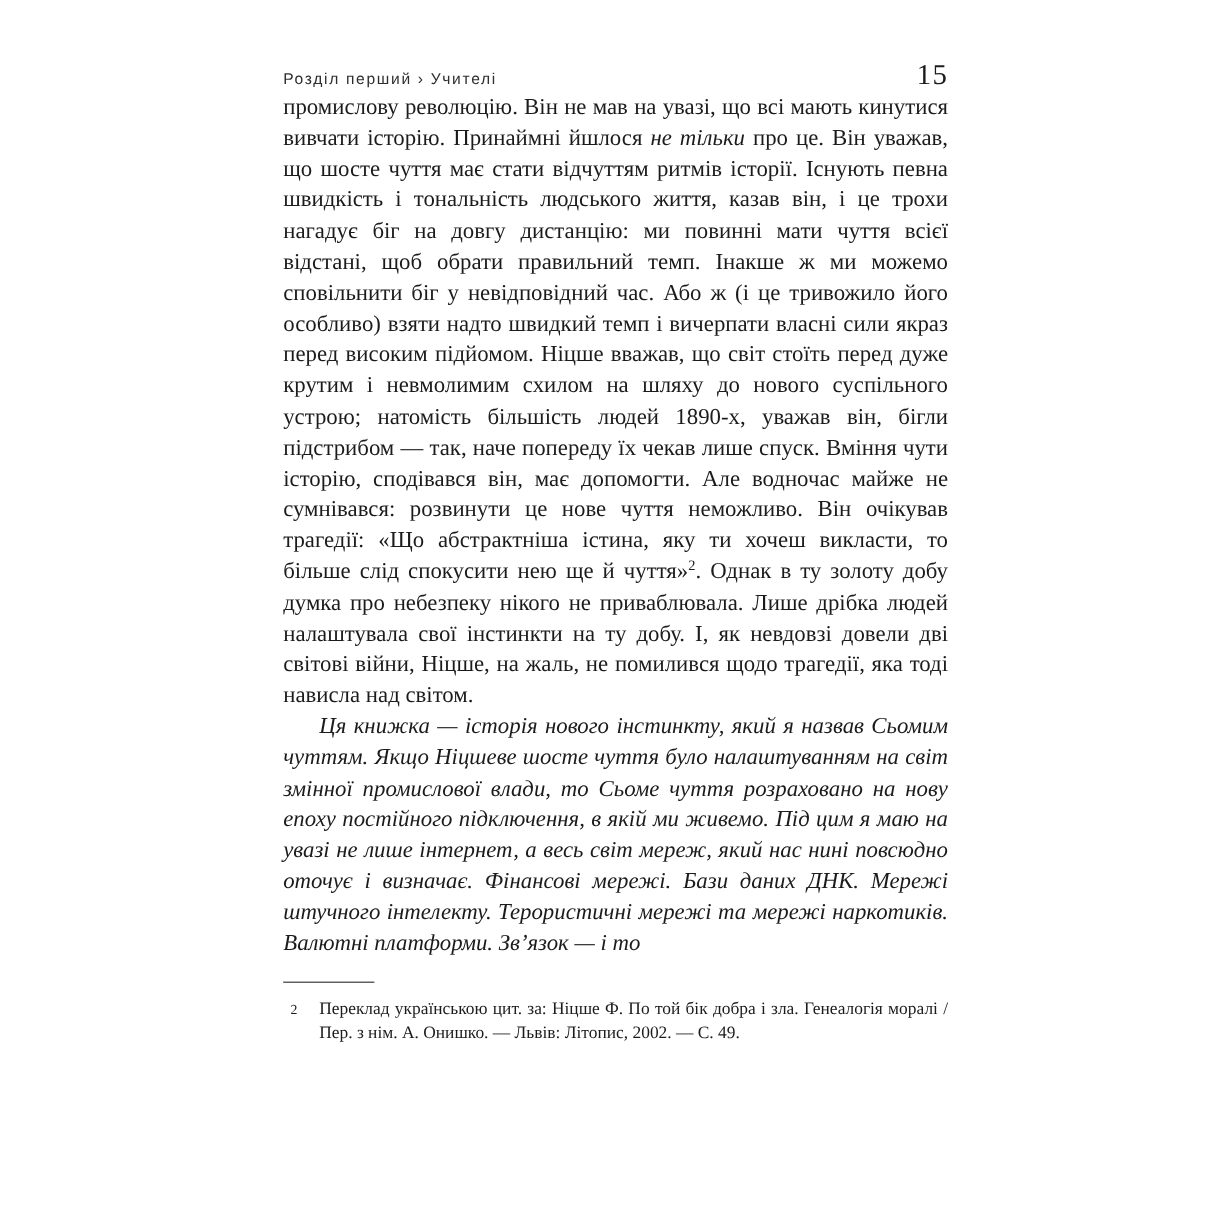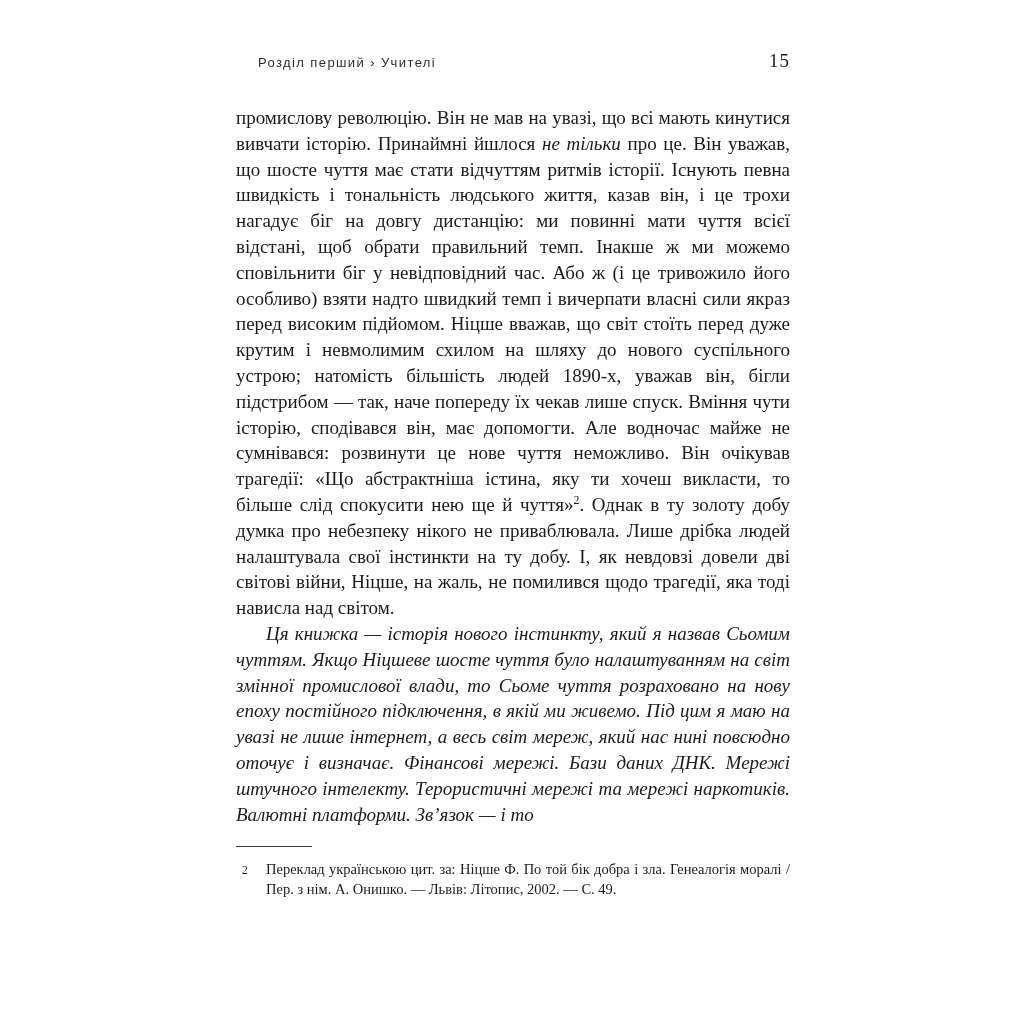--- a/index.html
+++ b/index.html
@@ -19,36 +19,34 @@
   .content {
     position: absolute;
     left: 236px;
     top: 50px;
     width: 554px;
   }
   .running-header {
     display: flex;
     justify-content: space-between;
     align-items: baseline;
-    margin-left: 22px;
   }
   .running-head {
     font-family: "Liberation Sans", sans-serif;
     font-size: 13px;
     letter-spacing: 1.4px;
     color: #2e2e2e;
   }
   .page-num {
     font-family: "Liberation Serif", serif;
-    font-size: 19px;
+    font-size: 24px;
     letter-spacing: 1px;
     color: #1b1b1b;
   }
   .body-text {
-    margin-top: 33px;
     font-size: 19px;
     line-height: 25.8px;
     text-align: justify;
   }
   .body-text p {
     margin: 0;
   }
   .body-text p.indent {
     text-indent: 30px;
     font-style: italic;

